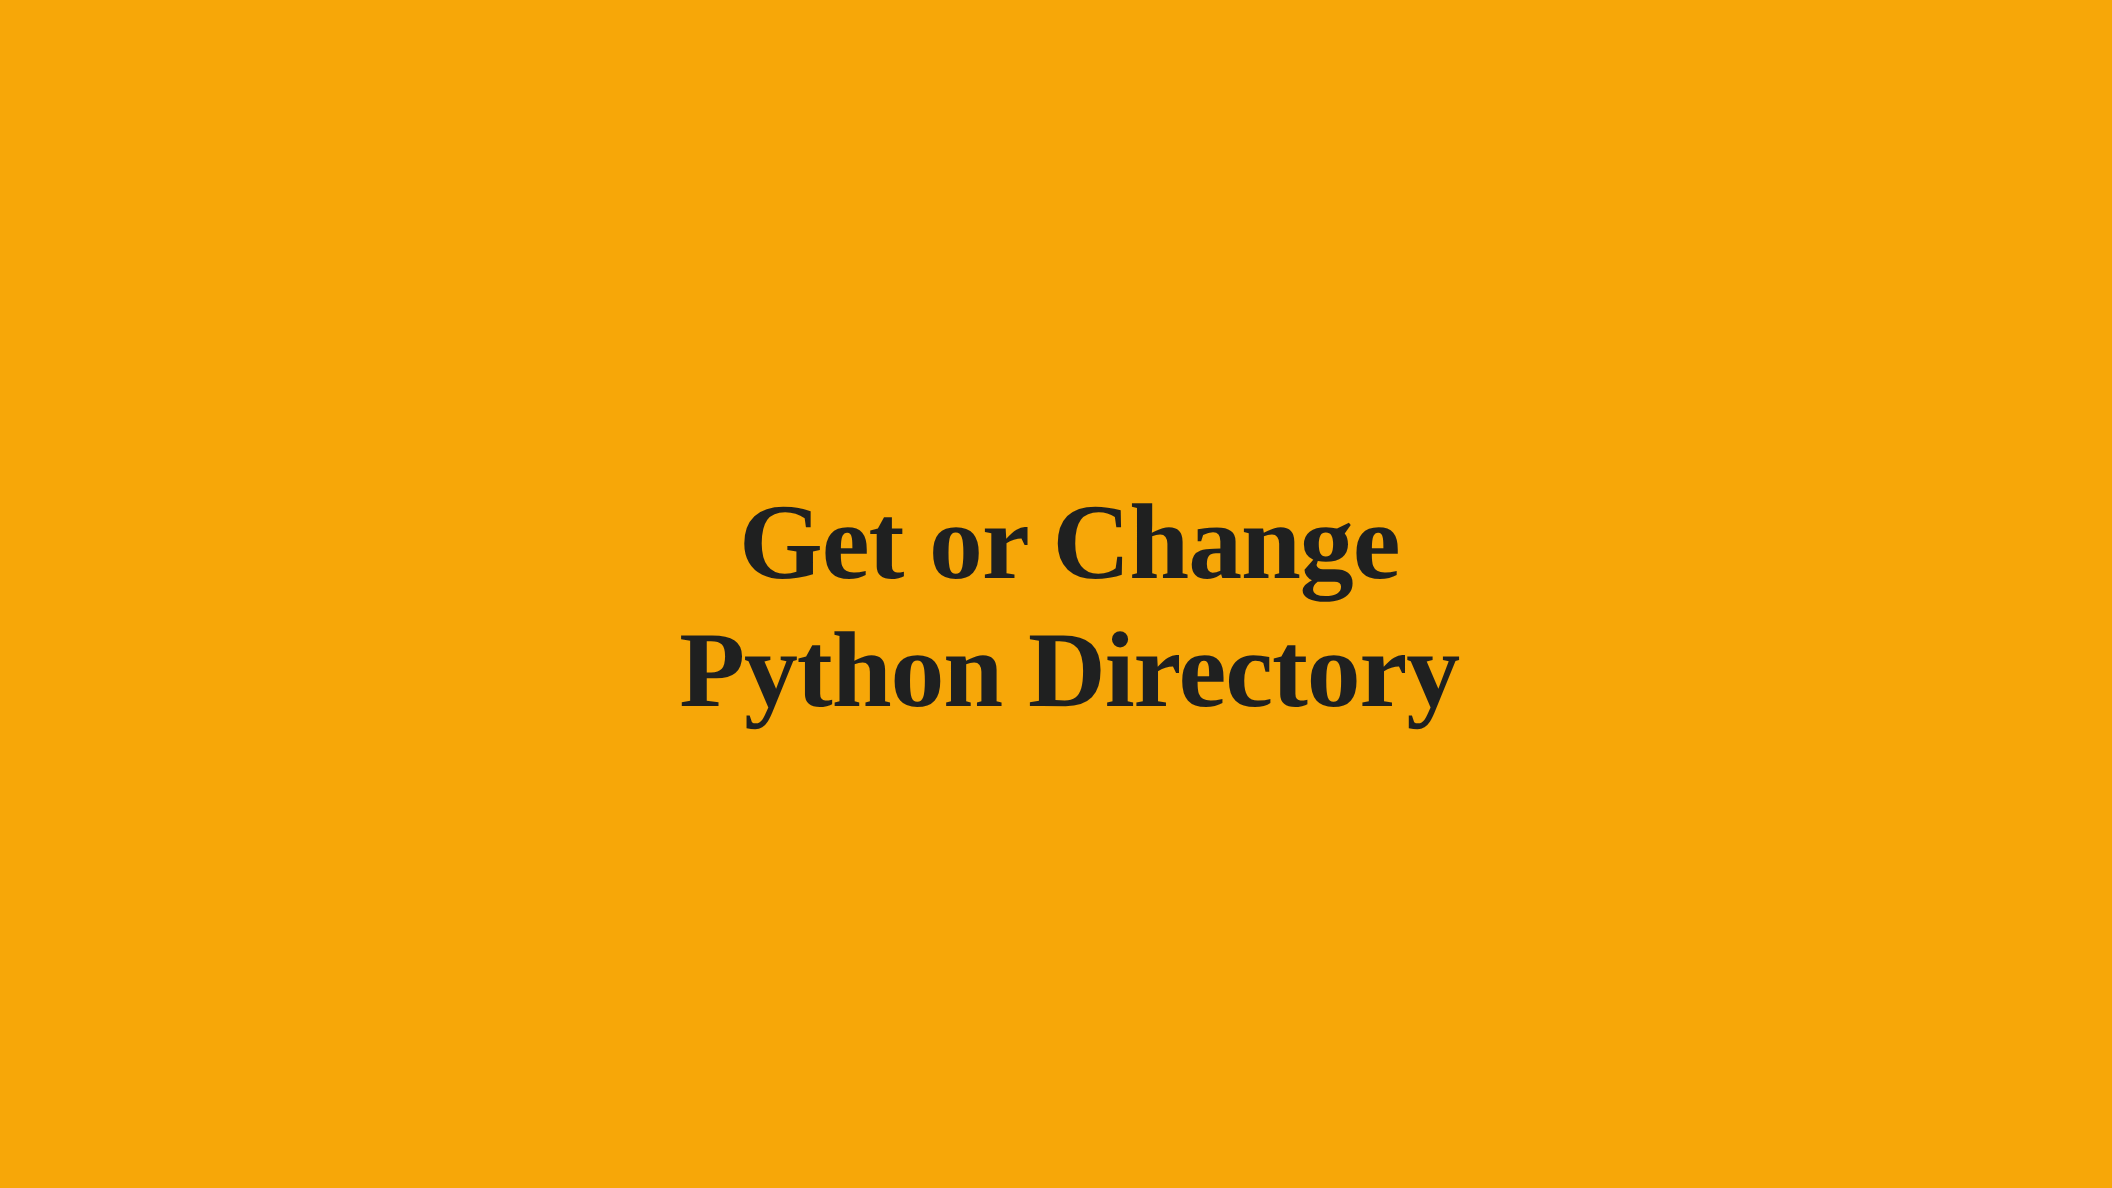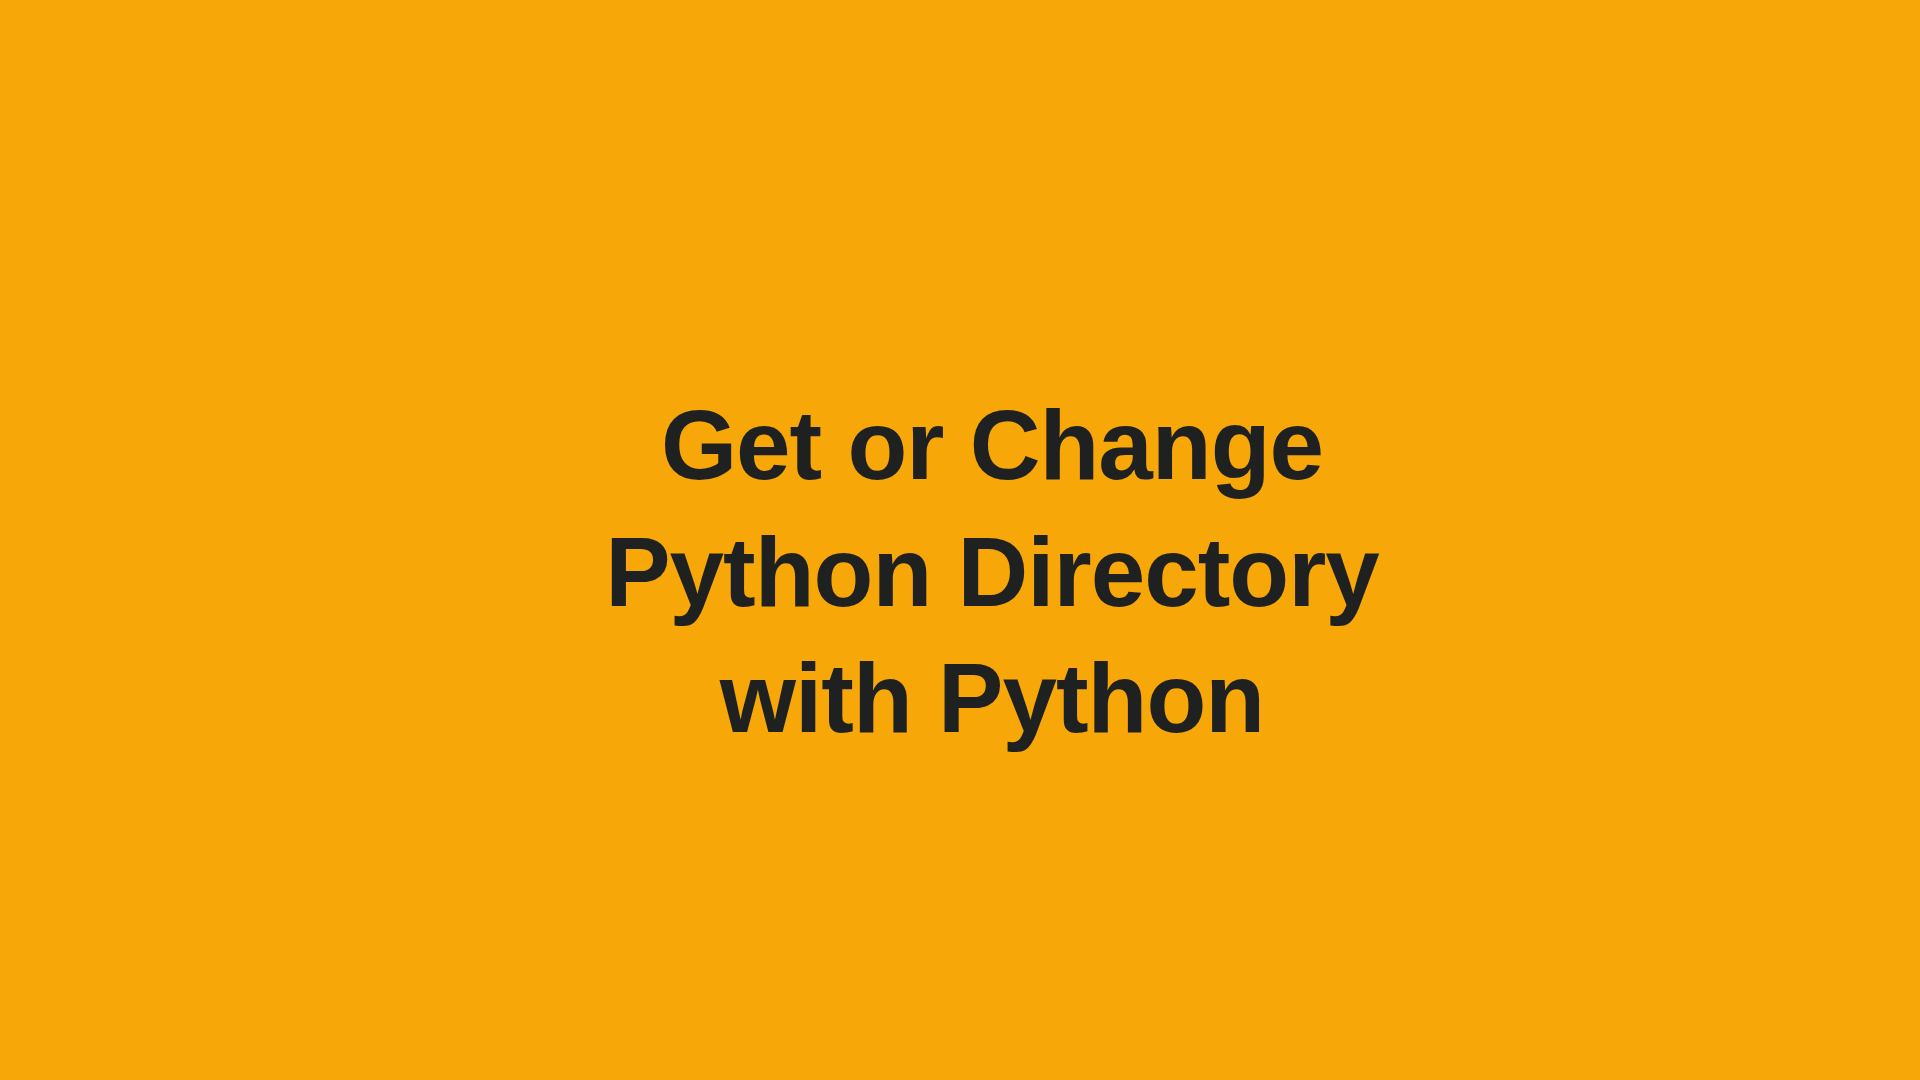--- a/index.html
+++ b/index.html
@@ -1,18 +1,19 @@
 <!DOCTYPE html>
 <html><head>
   <meta charset="utf-8">
   <style>
     * {
-      margin: 16px;
+      margin: 6px;
       padding: 0;
       box-sizing: border-box;
+      font-family: Liberation Serif, serif;
     }
     body {
       width: 1920px;
       height: 1080px;
       background-color: #F7A708;
       display: flex;
       align-items: center;
       justify-content: center;
       font-family: -apple-system, BlinkMacSystemFont, "Segoe UI", Helvetica, Arial, sans-serif;
     }
@@ -27,14 +28,13 @@
     .line {
       display: block;
     }
   </style>
 </head>
 <body>
 
 <h1 class="title">
   <span class="line">Get or Change</span>
   <span class="line">Python Directory</span>
-  <span class="line">with Python</span>
 </h1>
 
 </body></html>

